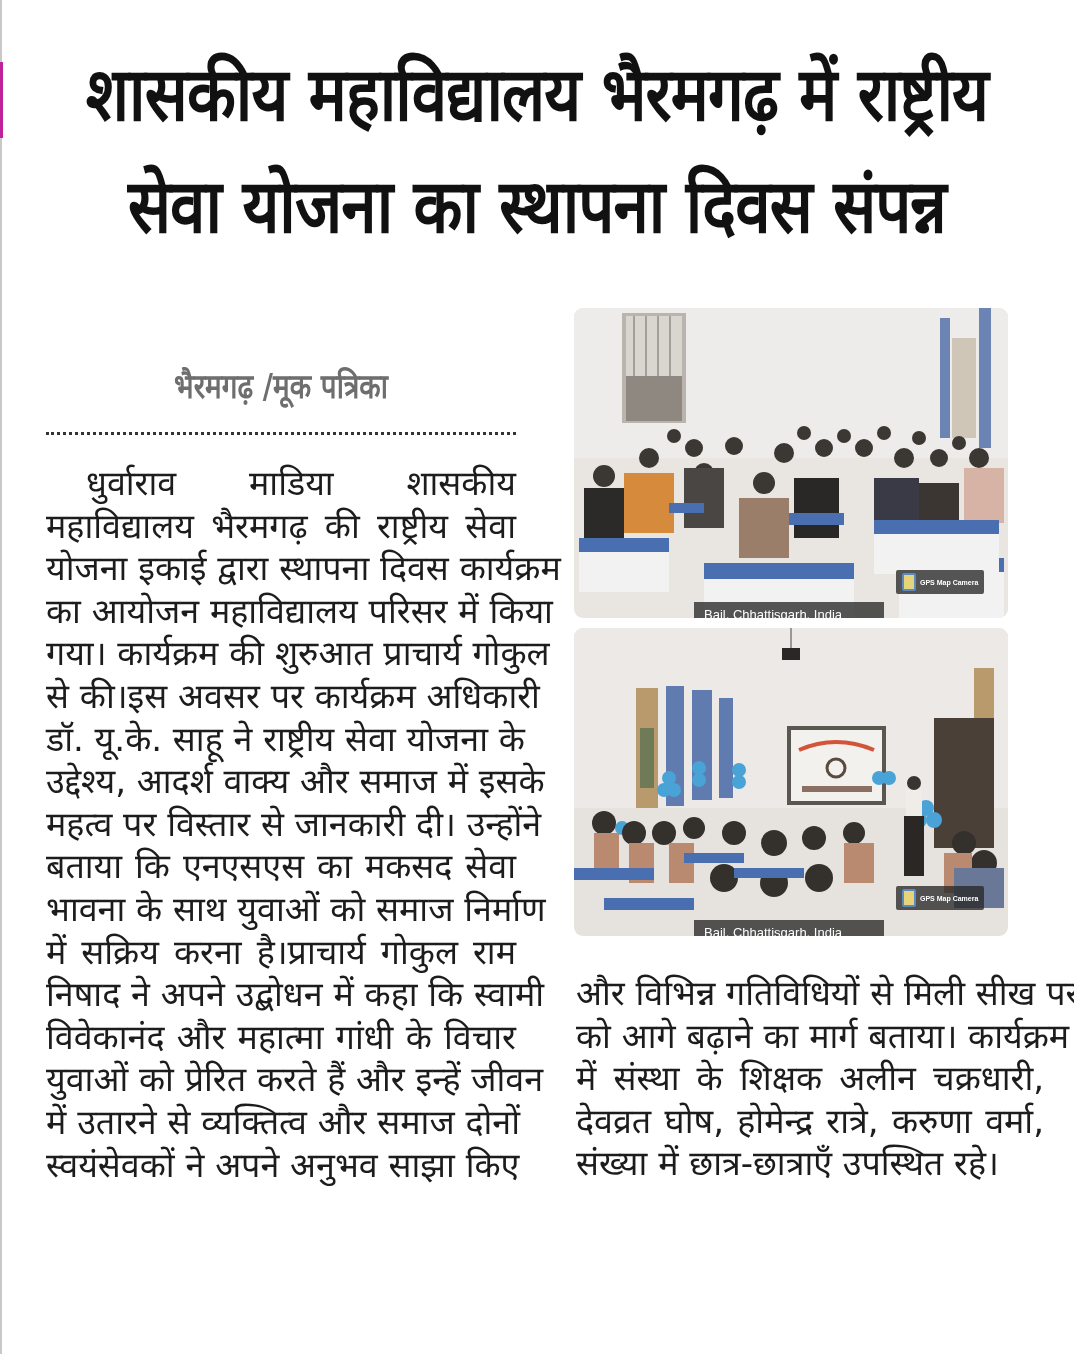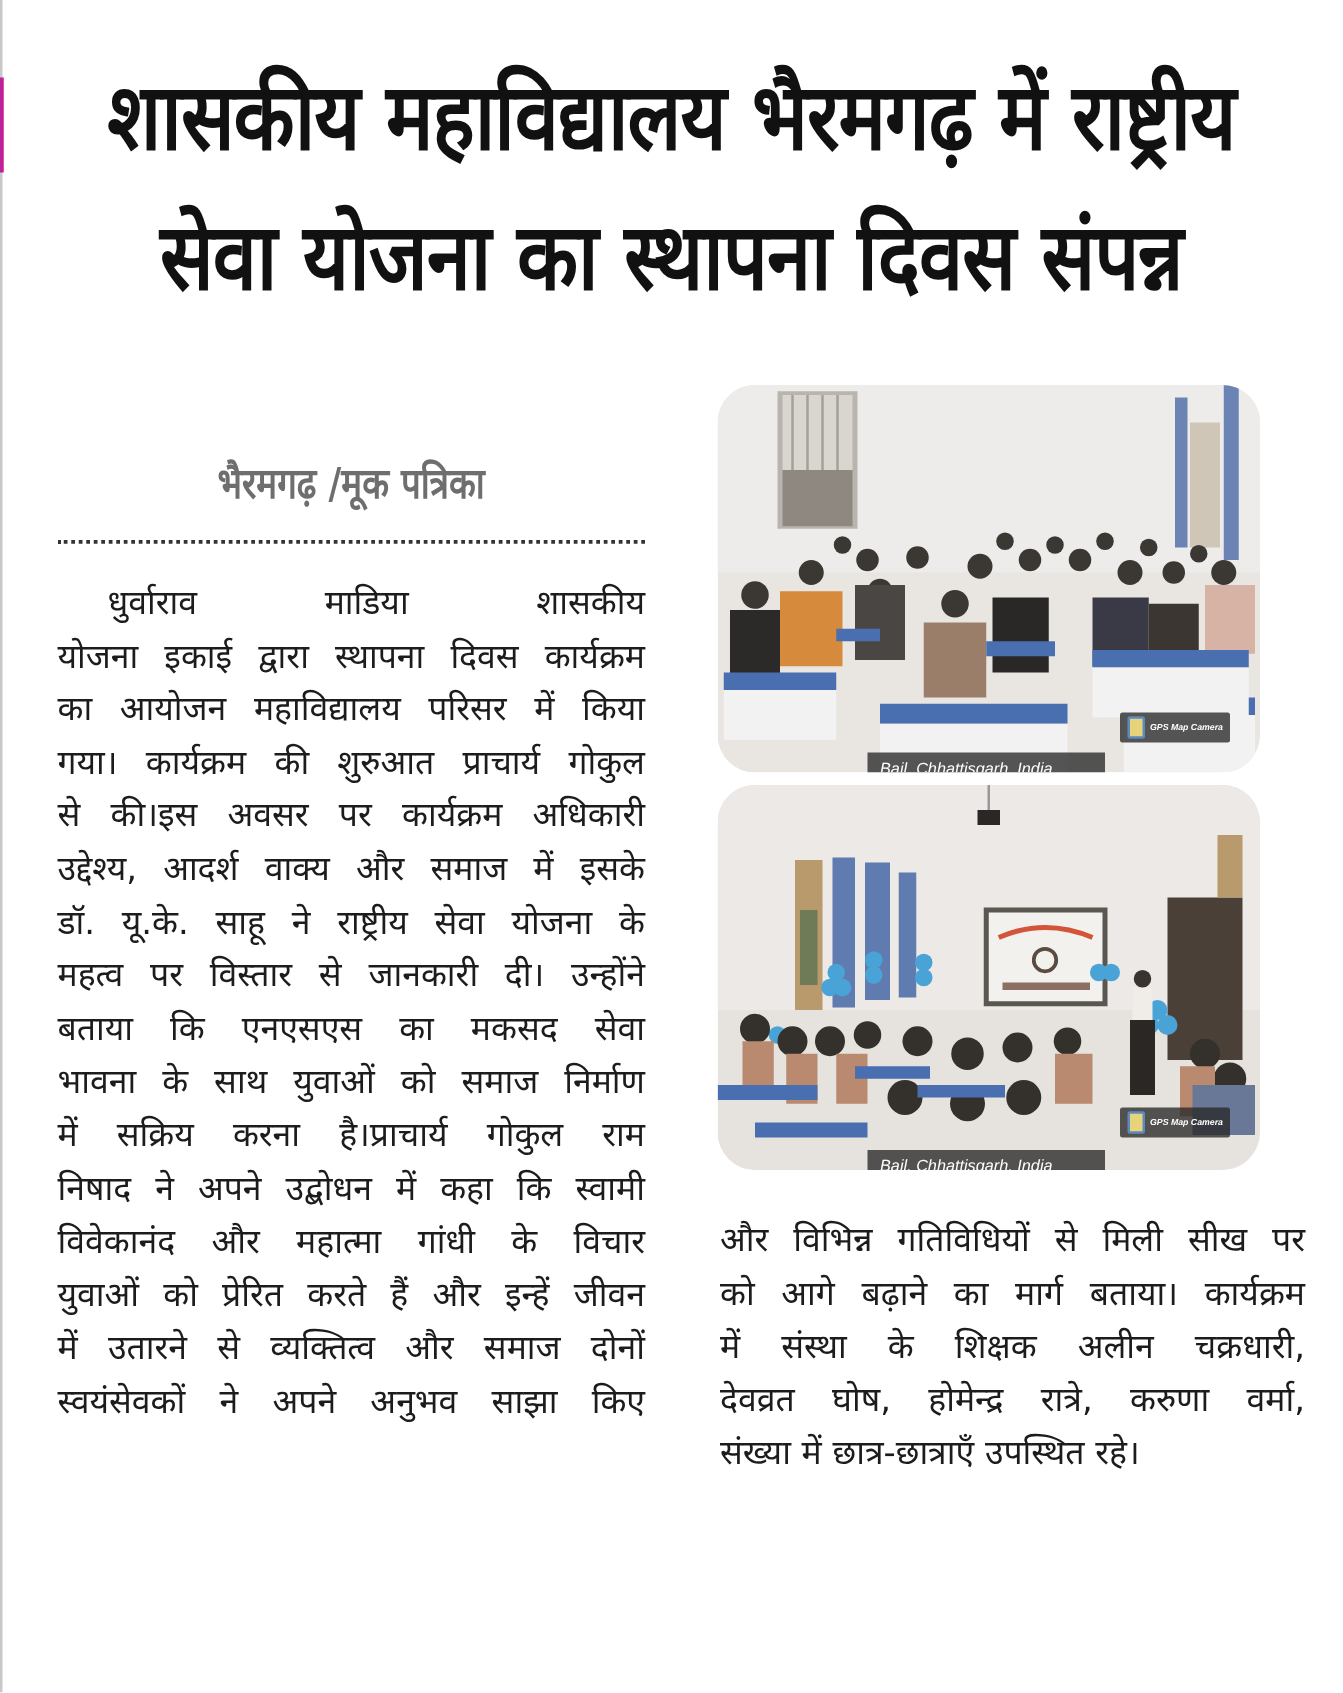--- a/index.html
+++ b/index.html
@@ -11,27 +11,27 @@
 
   .headline { position: absolute; left: 0; top: 38px; width: 1074px; text-align: center; }
   .headline .line { display: block; font-family: "DejaVu Sans", sans-serif; font-weight: bold;
     font-size: 74px; line-height: 112px; color: #111; letter-spacing: -1px; transform: scaleX(0.86); transform-origin: center; white-space: nowrap; }
 
   .dateline { position: absolute; left: 46px; top: 362px; width: 470px; text-align: center;
     font-family: "DejaVu Sans", sans-serif; font-weight: bold; font-size: 34px; color: #6e6e6e;
     transform: scaleX(0.82); transform-origin: center; white-space: nowrap; }
   .dotted-rule { position: absolute; left: 46px; top: 432px; width: 470px; border-top: 3px dotted #333; }
 
-  .col { position: absolute; font-family: "DejaVu Sans", sans-serif; font-size: 27px; color: #1c1c1c; }
+  .col { position: absolute; font-family: "DejaVu Sans", sans-serif; font-size: 34px; color: #1c1c1c; }
   .col .ln { display: block; height: 42.6px; line-height: 42.6px; white-space: nowrap; text-align: justify; text-align-last: justify; }
   .col .ln.last { text-align-last: left; }
   .col-left { left: 46px; top: 462px; width: 470px; }
   .col-right { left: 552px; top: 972px; width: 468px; margin-left: 24px; }
 
-  .photo { position: absolute; border-radius: 30px; overflow: hidden; font-style: italic; }
+  .photo { position: absolute; border-radius: 9px; overflow: hidden; }
   .photo-1 { left: 574px; top: 308px; width: 434px; height: 310px; }
   .photo-2 { left: 574px; top: 628px; width: 434px; height: 308px; }
   .photo svg { display: block; width: 100%; height: 100%; }
 
   .gps-badge { position: absolute; display: flex; align-items: center; gap: 4px;
     background: rgba(40,40,40,0.78); padding: 3px 6px; border-radius: 2px; }
   .gps-badge .ico { width: 14px; height: 18px; background: #e7d37a; border: 2px solid #5a8ac0; border-radius: 2px; }
   .gps-badge .txt { font-family: "Liberation Sans", sans-serif; font-size: 7px; color: #fff; font-weight: bold; white-space: nowrap; }
   .loc-bar { position: absolute; background: rgba(40,40,40,0.78); color: #fff; font-family: "Liberation Sans", sans-serif;
     font-size: 13px; padding: 2px 10px; white-space: nowrap; height: 16px; overflow: hidden; line-height: 22px; }
@@ -45,26 +45,27 @@
 <h1 class="headline">
   <span class="line">शासकीय महाविद्यालय भैरमगढ़ में राष्ट्रीय</span>
   <span class="line">सेवा योजना का स्थापना दिवस संपन्न</span>
 </h1>
 
 <div class="dateline">भैरमगढ़ /मूक पत्रिका</div>
 <div class="dotted-rule"></div>
 
 <div class="col col-left">
   <span class="ln" style="padding-left:40px">धुर्वाराव माडिया शासकीय</span>
+  <span class="ln">महाविद्यालय भैरमगढ़ की राष्ट्रीय सेवा</span>
   <span class="ln">योजना इकाई द्वारा स्थापना दिवस कार्यक्रम</span>
   <span class="ln">का आयोजन महाविद्यालय परिसर में किया</span>
   <span class="ln">गया। कार्यक्रम की शुरुआत प्राचार्य गोकुल</span>
   <span class="ln">से की।इस अवसर पर कार्यक्रम अधिकारी</span>
+  <span class="ln">डॉ. यू.के. साहू ने राष्ट्रीय सेवा योजना के</span>
   <span class="ln">उद्देश्य, आदर्श वाक्य और समाज में इसके</span>
-  <span class="ln">डॉ. यू.के. साहू ने राष्ट्रीय सेवा योजना के</span>
   <span class="ln">महत्व पर विस्तार से जानकारी दी। उन्होंने</span>
   <span class="ln">बताया कि एनएसएस का मकसद सेवा</span>
   <span class="ln">भावना के साथ युवाओं को समाज निर्माण</span>
   <span class="ln">में सक्रिय करना है।प्राचार्य गोकुल राम</span>
   <span class="ln">निषाद ने अपने उद्बोधन में कहा कि स्वामी</span>
   <span class="ln">विवेकानंद और महात्मा गांधी के विचार</span>
   <span class="ln">युवाओं को प्रेरित करते हैं और इन्हें जीवन</span>
   <span class="ln">में उतारने से व्यक्तित्व और समाज दोनों</span>
   <span class="ln">स्वयंसेवकों ने अपने अनुभव साझा किए</span>
 </div>

